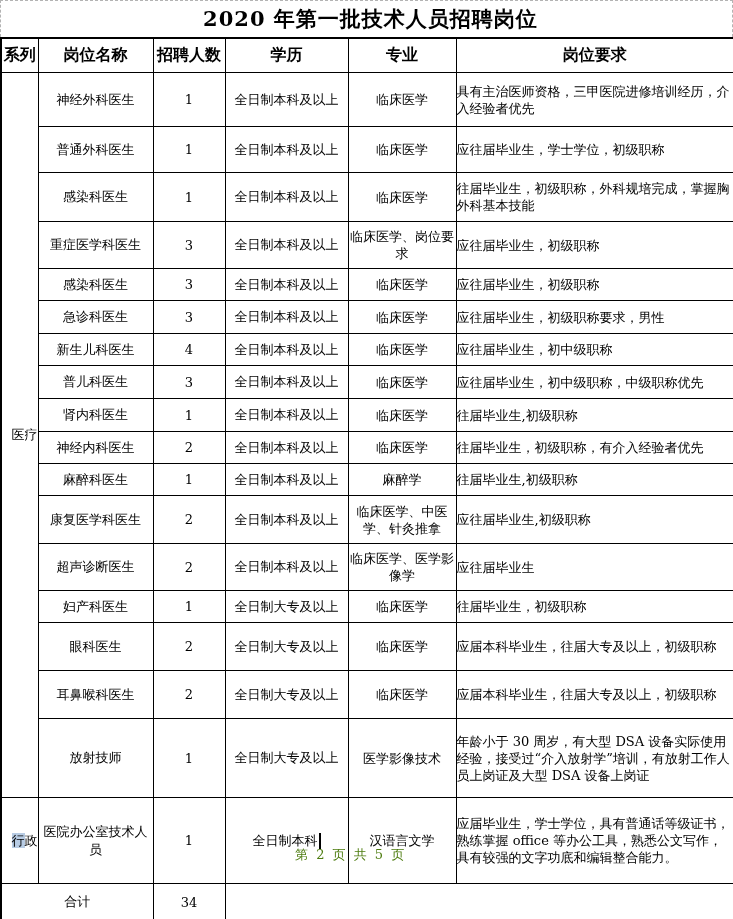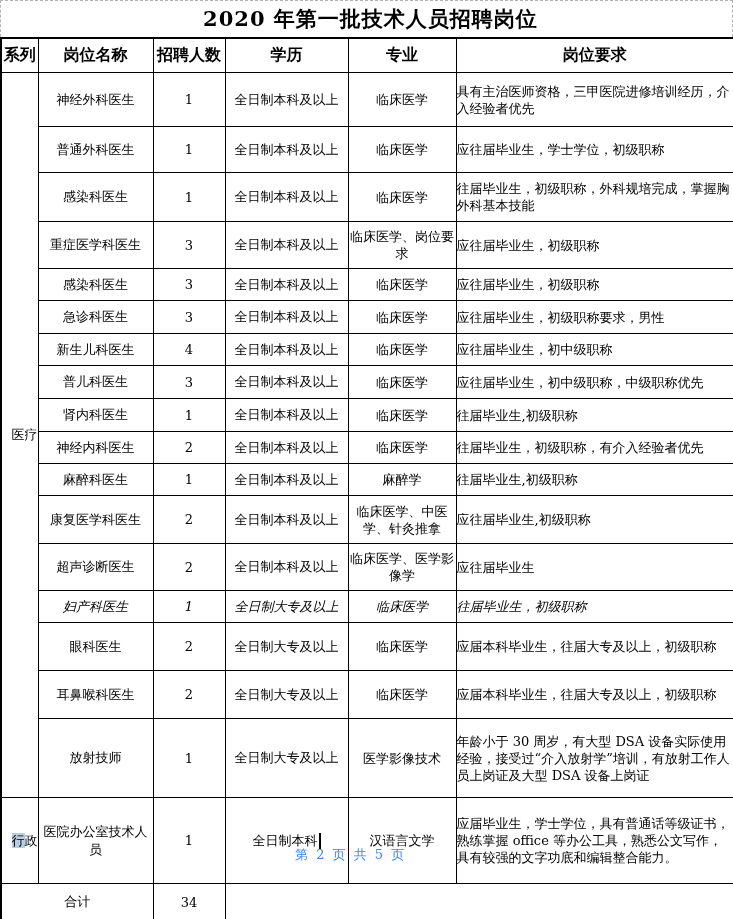--- a/index.html
+++ b/index.html
@@ -53,21 +53,21 @@
   td.series-cell{text-align:right;font-size:13px;}
   .hl{background:#b8cce4;}
   .cursor{
     display:inline-block;width:2px;height:16px;
     background:#000;vertical-align:middle;margin-left:1px;
   }
   .watermark{
     position:absolute;
     left:295px;top:846px;
     font-size:13px;
-    color:#3b82f6;
+    color:#4d7c0f;
     letter-spacing:2px;
     z-index:5;
     pointer-events:none;
   }
 </style>
 </head>
 <body>
 
 <div class="page">
 
@@ -180,21 +180,21 @@
           <td class="c major">临床医学、中医学、针灸推拿</td>
           <td class="req">应往届毕业生,初级职称</td>
         </tr>
         <tr style="height: 47px;">
           <td class="c">超声诊断医生</td>
           <td class="c">2</td>
           <td class="c">全日制本科及以上</td>
           <td class="c major">临床医学、医学影像学</td>
           <td class="req">应往届毕业生</td>
         </tr>
-        <tr style="height: 32px; font-style: italic;">
+        <tr style="height: 32px;">
           <td class="c">妇产科医生</td>
           <td class="c">1</td>
           <td class="c">全日制大专及以上</td>
           <td class="c major">临床医学</td>
           <td class="req">往届毕业生，初级职称</td>
         </tr>
         <tr style="height: 48px;">
           <td class="c">眼科医生</td>
           <td class="c">2</td>
           <td class="c">全日制大专及以上</td>

